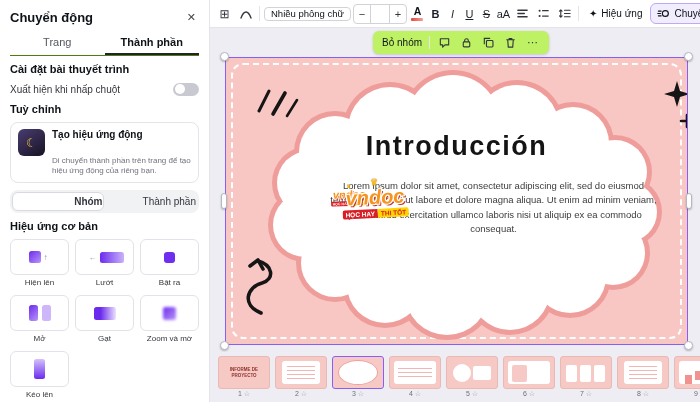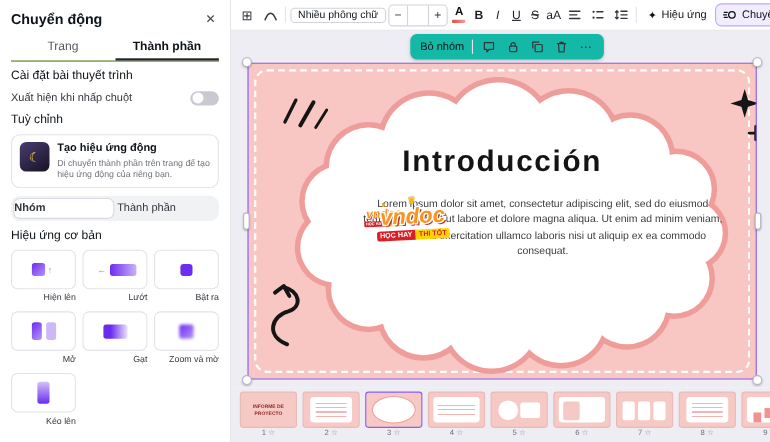--- a/index.html
+++ b/index.html
@@ -9,38 +9,38 @@
 
   
   .sidebar{width:210px;height:100%;background:#fff;border-right:1px solid #e4e4ea;
     padding:9px 10px 0;display:flex;flex-direction:column;gap:7px;overflow:hidden;flex:none}
   .sb-header{display:flex;justify-content:space-between;align-items:center;height:16px}
   .sb-title{font-size:13px;font-weight:bold}
   .close-btn{font-size:11px;color:#45484d;cursor:pointer;padding:1px 3px}
   .sb-tabs{display:flex;border-bottom:1px solid #4d7c0f}
   .sb-tab{flex:1;text-align:center;font-size:11px;color:#55585f;padding:4px 0 5px;cursor:pointer}
   .sb-tab.active{font-weight:bold;color:#0e1318;border-bottom:2px solid #23232b}
-  .sb-heading{font-size:11px;font-weight:normal}
+  .sb-heading{font-size:11px;font-weight:bold}
   .toggle-row{display:flex;justify-content:space-between;align-items:center;height:14px}
   .toggle-label{font-size:10px;color:#33363c}
   .toggle{width:26px;height:13px;background:#c9cad1;border-radius:7px;position:relative;cursor:pointer;flex:none}
   .toggle::after{content:"";position:absolute;left:2px;top:1.5px;width:10px;height:10px;background:#fff;border-radius:50%}
   .create-card{border:1px solid #e4e4ea;border-radius:8px;padding:6px 7px;display:flex;gap:7px;align-items:flex-start;cursor:pointer}
   .moon-icon{width:27px;height:27px;border-radius:6px;background:linear-gradient(145deg,#4a3c72,#171322);
     color:#ffd43d;font-size:12px;display:flex;align-items:center;justify-content:center;flex:none}
   .card-title{font-size:10px;font-weight:bold}
-  .card-desc{font-size:8px;color:#70737c;line-height:1.25;margin-top:4px}
+  .card-desc{font-size:8px;color:#70737c;line-height:1.25;margin-top:16px}
   .segmented{display:flex;background:#f1f2f4;border-radius:8px;padding:2px;gap:2px}
-  .seg-btn{flex:1;text-align:left;font-size:10px;color:#33363c;padding:3px 0;border-radius:6px;cursor:pointer;border:1px solid transparent}
+  .seg-btn{flex:1;text-align:right;font-size:10px;color:#33363c;padding:3px 0;border-radius:6px;cursor:pointer;border:1px solid transparent}
   .seg-btn.active{background:#fff;border-color:#d9dae1;font-weight:bold}
   .fx-grid{display:grid;grid-template-columns:repeat(3,1fr);gap:8px 6px}
   .fx-item{display:flex;flex-direction:column;gap:3px;cursor:pointer}
   .fx-visual{height:36px;border:1px solid #e2e3e9;border-radius:6px;background:#fff;
     display:flex;align-items:center;justify-content:center;position:relative}
-  .fx-label{font-size:8px;color:#33363c;text-align:right;white-space:nowrap}
+  .fx-label{font-size:8px;color:#33363c;text-align:center;white-space:nowrap}
   .fx-shape{background:linear-gradient(135deg,#6b2bee,#b995f8);border-radius:2.5px;flex:none}
   .fx-hint{font-size:8px;color:#8f93a3;margin:0 3px}
   .fx1 .fx-shape{width:12px;height:12px}
   .fx2 .fx-shape{width:24px;height:11px;background:linear-gradient(90deg,#6b2bee,#c9b2fa)}
   .fx3 .fx-shape{width:14px;height:14px;background:linear-gradient(135deg,rgba(107,43,238,.95),rgba(185,149,248,.2))}
   .fx4 .fx-shape{width:11px;height:11px;background:#6f2df0;border-radius:3px}
   .fx5 .fx-shape{width:22px;height:13px;background:linear-gradient(90deg,#6b2bee 30%,#ece2fd)}
   .fx6 .fx-shape{width:9px;height:16px;box-shadow:13px 0 0 #cdb6fa;margin-right:13px}
   .fx7 .fx-shape{width:13px;height:13px;filter:blur(1.5px)}
   .fx8 .fx-shape{width:15px;height:15px;box-shadow:0 0 0 3px #e9ddfd}
@@ -65,21 +65,21 @@
   .fmt-btn.s{text-decoration:line-through}
   .color-btn{display:flex;flex-direction:column;align-items:center;justify-content:center;width:17px;height:20px;cursor:pointer;flex:none}
   .color-btn .letter{font-size:10.5px;font-weight:bold;line-height:1}
   .color-bar{width:12px;height:3px;border-radius:1px;background:linear-gradient(90deg,#e8453c,#f2a09b);margin-top:1px}
   .pill-btn{display:flex;align-items:center;gap:4px;font-size:10px;color:#0e1318;cursor:pointer;
     padding:3px 6px;border-radius:6px;white-space:nowrap;flex:none}
   .anim-pill{border:1px solid #bfa8f5;background:#f2edfd}
 
   
   .canvas{flex:1;position:relative;background:#eeedf3;min-height:0;overflow:hidden}
-  .context-bar{position:absolute;top:3px;left:163px;height:23px;background:#14b8a6;border-radius:6px;
+  .context-bar{position:absolute;top:3px;left:163px;height:23px;background:#bef264;border-radius:6px;
     box-shadow:0 1px 3px rgba(0,0,0,.18);display:flex;align-items:center;gap:7px;padding:0 9px;z-index:9}
   .ctx-label{font-size:10px;cursor:pointer;white-space:nowrap}
   .ctx-sep{width:1px;height:13px;background:#e4e4ea}
   .ctx-icon{width:15px;height:15px;display:flex;align-items:center;justify-content:center;cursor:pointer;color:#33363c;font-size:11px}
   .slide-wrap{position:absolute;left:15px;top:29px;width:463px;height:288px}
   .slide{position:absolute;inset:0;background:#f8c7c3;border-radius:3px;overflow:hidden}
   .dashed-frame{position:absolute;inset:6px;border:2px dashed #fff;border-radius:12px}
   .cloud-svg{position:absolute;left:0;top:0}
   .slide-title{position:absolute;left:0;right:0;top:74px;text-align:center;font-size:27px;font-weight:800;
     letter-spacing:1.5px;color:#141414;z-index:3}

